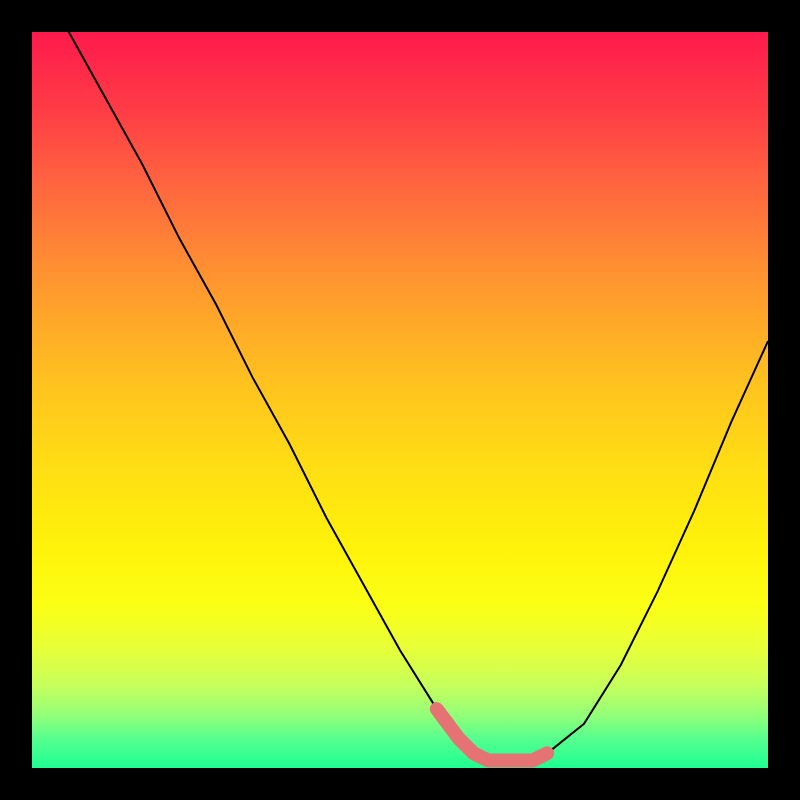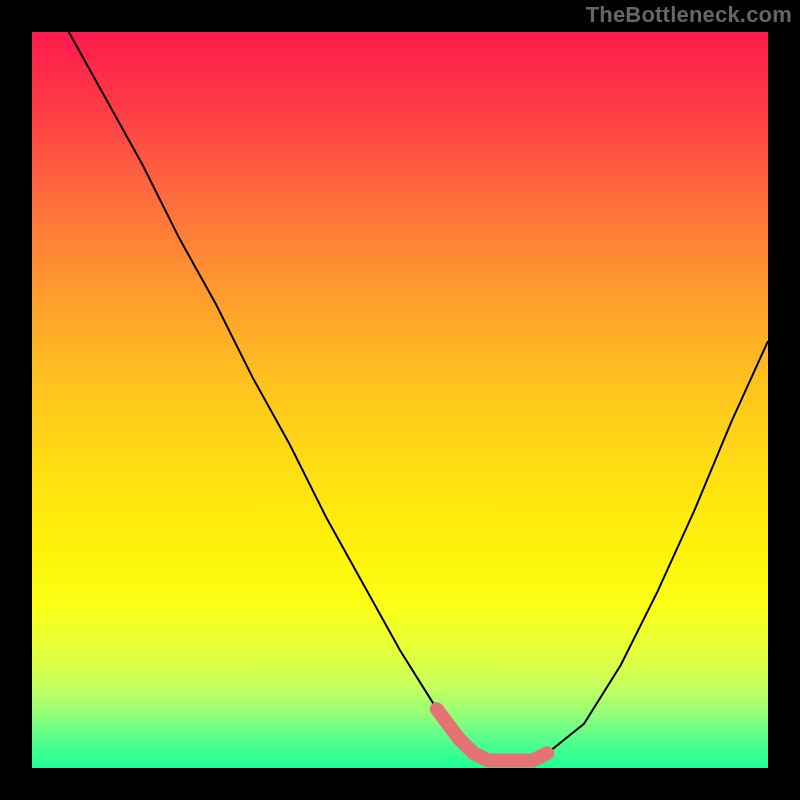--- a/index.html
+++ b/index.html
@@ -61,21 +61,20 @@
   .pink-marks {
     position: absolute;
     inset: 0;
     z-index: 3;
   }
 </style>
 </head>
 <body>
 
 <div class="frame">
-  <div class="watermark">TheBottleneck.com</div>
   <div class="plot">
     <div class="gradient"></div>
     <svg class="curve" viewBox="0 0 736 736" preserveAspectRatio="none">
       <path id="curve-path" fill="none" stroke="#000" stroke-width="2" d="M0.0 -73.6 L36.8 0.0 L73.6 66.2 L110.4 132.5 L147.2 206.1 L184.0 272.3 L220.8 345.9 L257.6 412.2 L294.4 485.8 L331.2 552.0 L368.0 618.2 L404.8 677.1 L426.9 706.6 L441.6 721.3 L456.3 728.6 L478.4 728.6 L500.5 728.6 L515.2 721.3 L552.0 691.8 L588.8 633.0 L625.6 559.4 L662.4 478.4 L699.2 390.1 L736.0 309.1"></path>
     </svg>
     <svg class="pink-marks" viewBox="0 0 736 736" preserveAspectRatio="none">
       <path id="marker-path" fill="none" stroke="#e57373" stroke-width="14" stroke-linecap="round" stroke-linejoin="round" d="M404.8 677.1 L426.9 706.6 L441.6 721.3 L456.3 728.6 L471.0 728.6 L485.8 728.6 L500.5 728.6 L515.2 721.3"></path>
     </svg>
   </div>
 </div>

